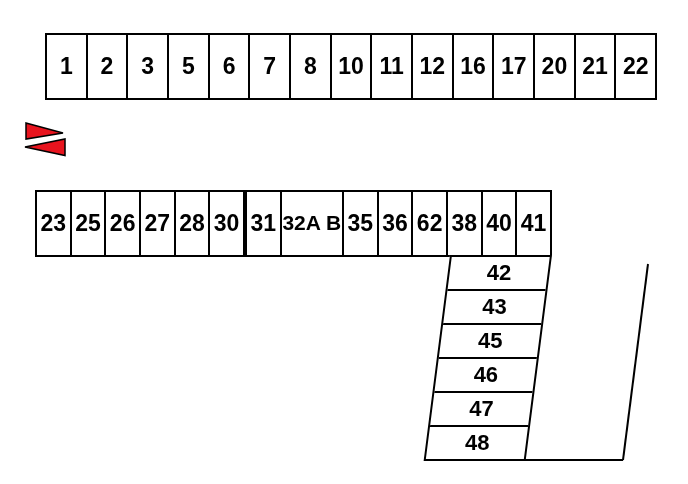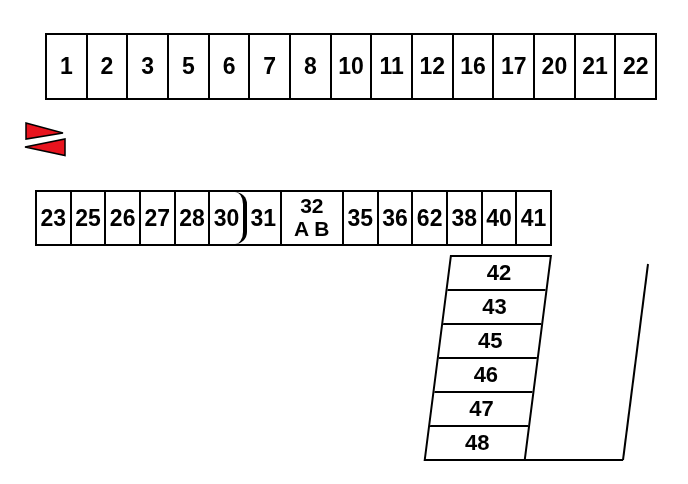--- a/index.html
+++ b/index.html
@@ -25,44 +25,42 @@
   .top-row {
     left: 45px;
     top: 33px;
     width: 612px;
     height: 67px;
   }
   .middle-row {
     left: 35px;
     top: 190px;
     width: 517px;
-    height: 56px;
+    height: 67px;
   }
   .cell {
     flex: 1;
     display: flex;
     align-items: center;
     justify-content: center;
     border-right: 2px solid #000;
     box-sizing: border-box;
     font-weight: bold;
     font-size: 23px;
     color: #000;
   }
   .cell:last-child {
     border-right: none;
     text-align: center;
   }
   .cell.thick-right {
     border-right-width: 4px;
-    border-radius: 12px;
   }
   .cell.wide {
     flex: 1.85;
-    flex-direction: column;
     font-size: 21px;
     line-height: 1.08;
   }
   .arrows-svg {
     position: absolute;
     left: 20px;
     top: 119px;
     width: 50px;
     height: 40px;
   }

